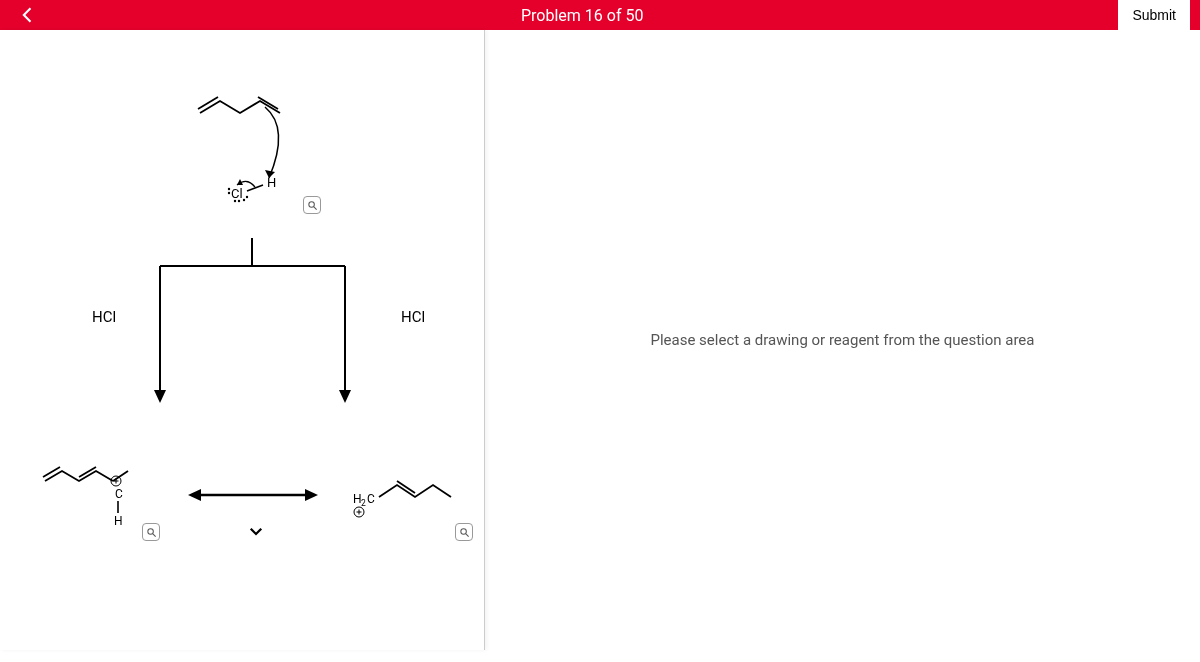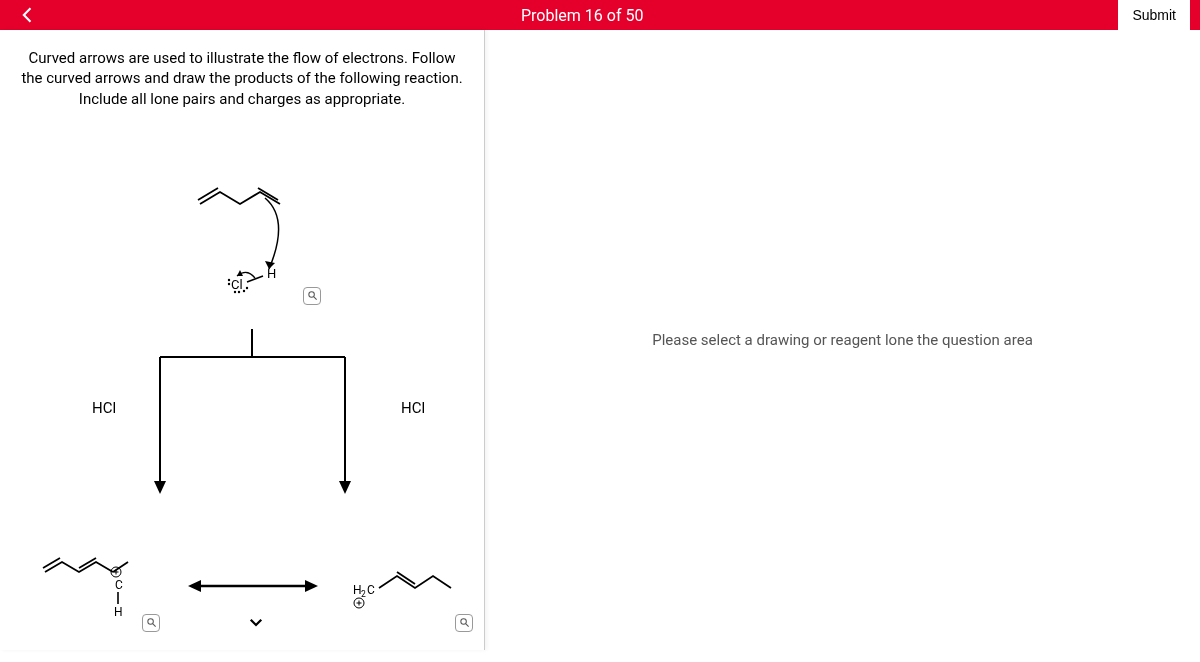--- a/index.html
+++ b/index.html
@@ -164,21 +164,20 @@
     <svg width="20" height="20" viewBox="0 0 24 24" fill="none" stroke="#fff" stroke-width="2.5">
       <path d="M15 4 L7 12 L15 20"></path>
     </svg>
   </div>
   <div class="header-title">Problem 16 of 50</div>
   <button class="submit-btn">Submit</button>
 </div>
 
 <div class="content">
   <div class="left-panel">
-    <div class="instructions">Curved arrows are used to illustrate the flow of electrons. Follow the curved arrows and draw the products of the following reaction. Include all lone pairs and charges as appropriate.</div>
 
     <div class="diagram-area">
 
       <div class="reaction-box">
         <svg viewBox="0 0 135 135">
 
           <path d="M15 30 L35 18 L55 30 L75 18 L95 30" fill="none" stroke="#000" stroke-width="1.8"></path>
           <path d="M13 26 L33 14" fill="none" stroke="#000" stroke-width="1.8"></path>
           <path d="M73 14 L93 26" fill="none" stroke="#000" stroke-width="1.8"></path>
 
@@ -268,15 +267,15 @@
       <div class="chevron-collapse">
         <svg width="18" height="18" viewBox="0 0 24 24" fill="none" stroke="#000" stroke-width="3">
             <path d="M5 9 L12 16 L19 9"></path>
           </svg>
       </div>
 
     </div>
   </div>
 
   <div class="right-panel">
-    <div class="placeholder-text">Please select a drawing or reagent lone the question area</div>
+    <div class="placeholder-text">Please select a drawing or reagent from the question area</div>
   </div>
 </div>
 
 </body></html>

